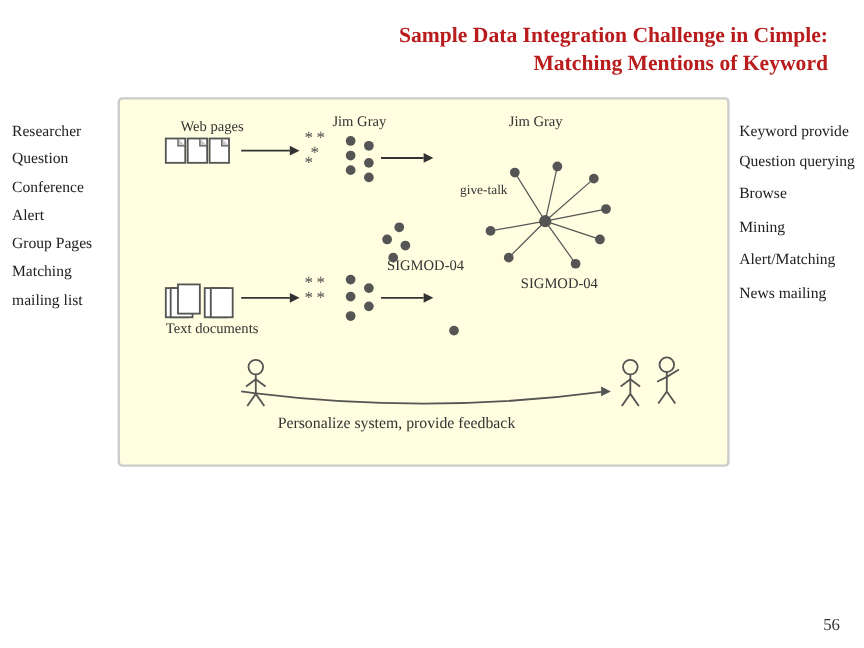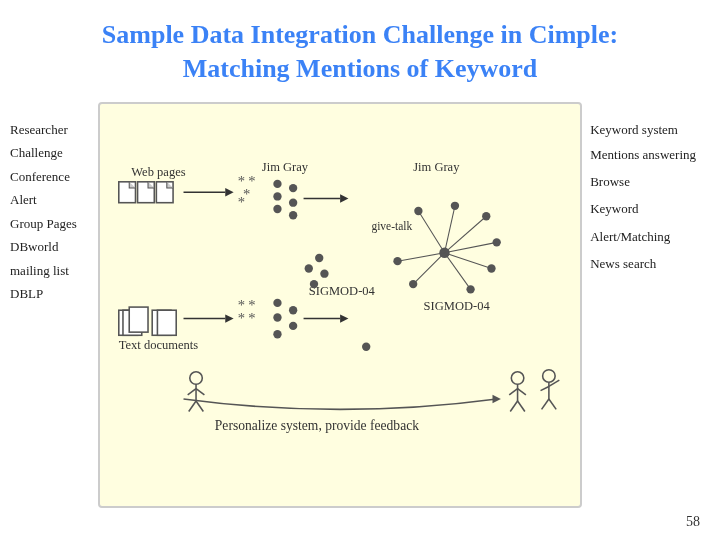--- a/index.html
+++ b/index.html
@@ -10,31 +10,32 @@
       font-family: 'Times New Roman', Times, serif;
       overflow: hidden;
       position: relative;
     }
 
     .title-area {
       text-align: center;
       padding: 18px 30px 10px;
     }
     .title-text {
-      font-size: 26px;
+      font-size: 18px;
       font-weight: bold;
-      color: #3b82f6;
+      color: #b91c1c;
       line-height: 1.3;
+      text-align: right;
     }
 
     .main-content {
       display: flex;
       flex-direction: row;
-      margin: 6px 24px 0 10px;
-      height: 406px;
+      margin: 6px 4px 0 10px;
+      height: 308px;
     }
 
     
     .left-labels {
       display: flex;
       flex-direction: column;
       justify-content: flex-start;
       padding-top: 18px;
       min-width: 80px;
       font-size: 13px;
@@ -96,27 +97,26 @@
   <div class="title-text">
     <span>Sample Data Integration Challenge in Cimple:</span><br>
     <span>Matching Mentions of Keyword</span>
   </div>
 </div>
 
 <div class="main-content">
 
   <div class="left-labels">
     <div class="label-item">Researcher</div>
-    <div class="label-item">Challenge</div>
+    <div class="label-item">Question</div>
     <div class="label-item">Conference</div>
     <div class="label-item">Alert</div>
     <div class="label-item">Group Pages</div>
-    <div class="label-item">DBworld</div>
+    <div class="label-item">Matching</div>
     <div class="label-item">mailing list</div>
-    <div class="label-item">DBLP</div>
   </div>
 
   <div class="diagram-area">
     <svg class="diagram-svg" viewBox="0 0 460 300" xmlns="http://www.w3.org/2000/svg">
 
       <text x="30" y="26" font-size="12" font-family="Times New Roman" fill="#333">Web pages</text>
 
       <rect x="18" y="32" width="16" height="20" fill="white" stroke="#555" stroke-width="1.5"></rect>
       <polyline points="28,32 28,38 34,38" fill="#ccc" stroke="#555" stroke-width="1"></polyline>
       <rect x="36" y="32" width="16" height="20" fill="white" stroke="#555" stroke-width="1.5"></rect>
@@ -232,22 +232,22 @@
       <circle cx="430" cy="218" r="6" fill="none" stroke="#555" stroke-width="1.5"></circle>
       <line x1="430" y1="224" x2="430" y2="240" stroke="#555" stroke-width="1.5"></line>
       <line x1="430" y1="228" x2="422" y2="232" stroke="#555" stroke-width="1.5"></line>
       <line x1="430" y1="228" x2="440" y2="222" stroke="#555" stroke-width="1.5"></line>
       <line x1="430" y1="240" x2="423" y2="250" stroke="#555" stroke-width="1.5"></line>
       <line x1="430" y1="240" x2="437" y2="250" stroke="#555" stroke-width="1.5"></line>
     </svg>
   </div>
 
   <div class="right-labels">
-    <div class="label-item">Keyword system</div>
-    <div class="label-item" style="line-height:1.3;">Mentions answering</div>
+    <div class="label-item">Keyword provide</div>
+    <div class="label-item" style="line-height:1.3;">Question querying</div>
     <div class="label-item">Browse</div>
-    <div class="label-item">Keyword</div>
+    <div class="label-item">Mining</div>
     <div class="label-item">Alert/Matching</div>
-    <div class="label-item">News search</div>
+    <div class="label-item">News mailing</div>
   </div>
 </div>
 
-<div class="page-number">58</div>
+<div class="page-number">56</div>
 
 </body></html>

